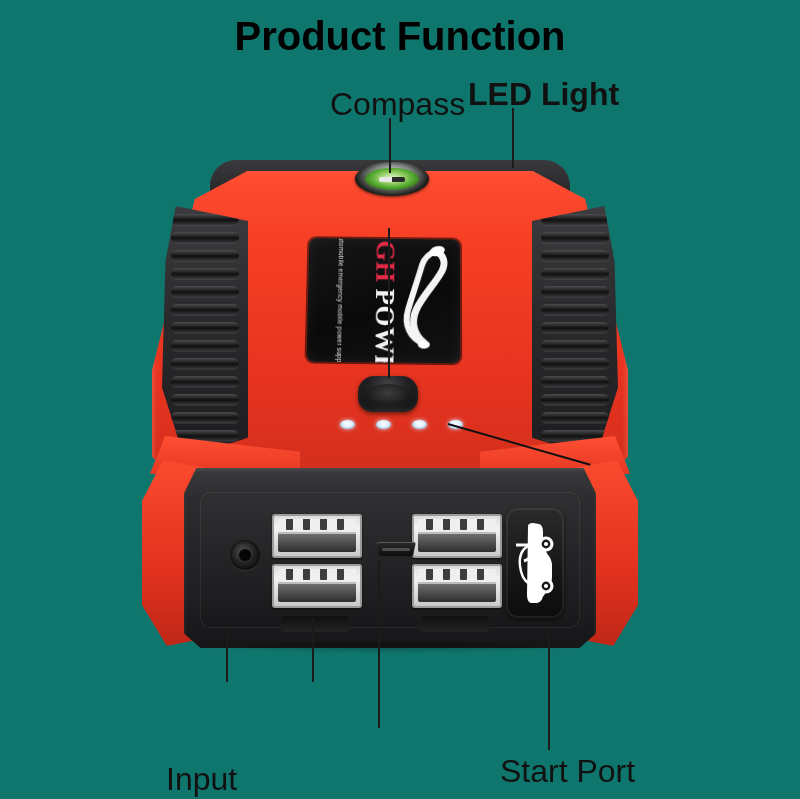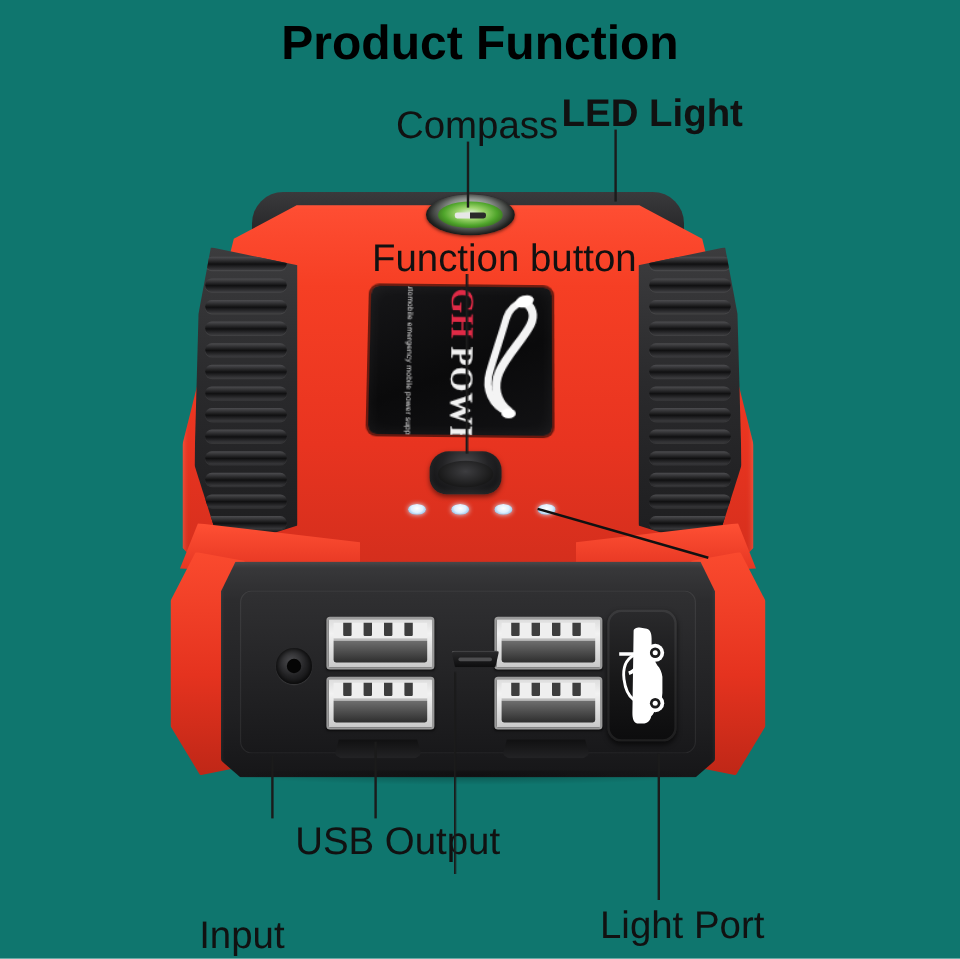--- a/index.html
+++ b/index.html
@@ -604,36 +604,34 @@
 
     <div class="base-shadow"></div>
   </div>
 
   <div class="label" style="left:330px; top:86px;">Compass</div>
   <div class="leader v" style="left:389px; top:118px; height:55px;"></div>
 
   <div class="label" style="left:468px; top:76px;font-weight:bold;">LED Light</div>
   <div class="leader v" style="left:512px; top:108px; height:60px;"></div>
 
-  <div class="label" style="left:310px; top:197px;">Function button</div>
   <div class="leader v" style="left:388px; top:228px; height:150px;"></div>
 
   <div class="leader diag" style="left:448px; top:423px; width:148px; transform: rotate(16deg);"></div>
 
   <div class="label two-line" style="left:166px; top:683px;">
     <div>Input</div>
     
   </div>
   <div class="leader v" style="left:226px; top:630px; height:52px;"></div>
 
-  <div class="label" style="left:246px; top:683px;">USB Output</div>
   <div class="leader v" style="left:312px; top:618px; height:64px;"></div>
 
   <div class="label two-line" style="left:340px; top:730px;">
     <div>Input</div>
     
   </div>
   <div class="leader v" style="left:378px; top:560px; height:168px;"></div>
 
-  <div class="label" style="left:500px; top:753px;">Light Port</div>
+  <div class="label" style="left:500px; top:753px;">Start Port</div>
   <div class="leader v" style="left:548px; top:628px; height:122px;"></div>
 
 </div>
 
 </body></html>

